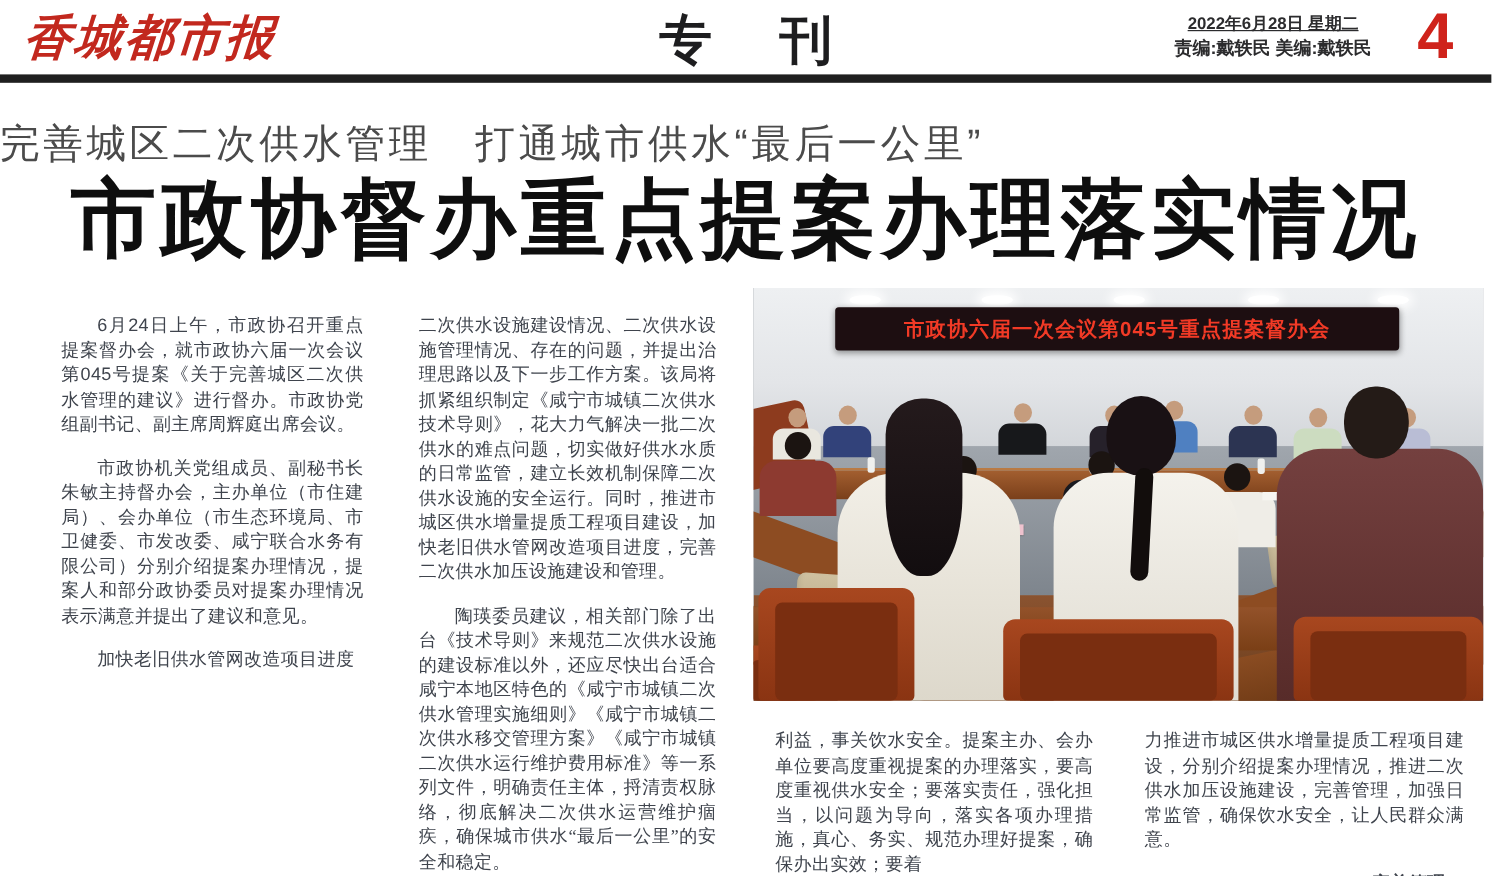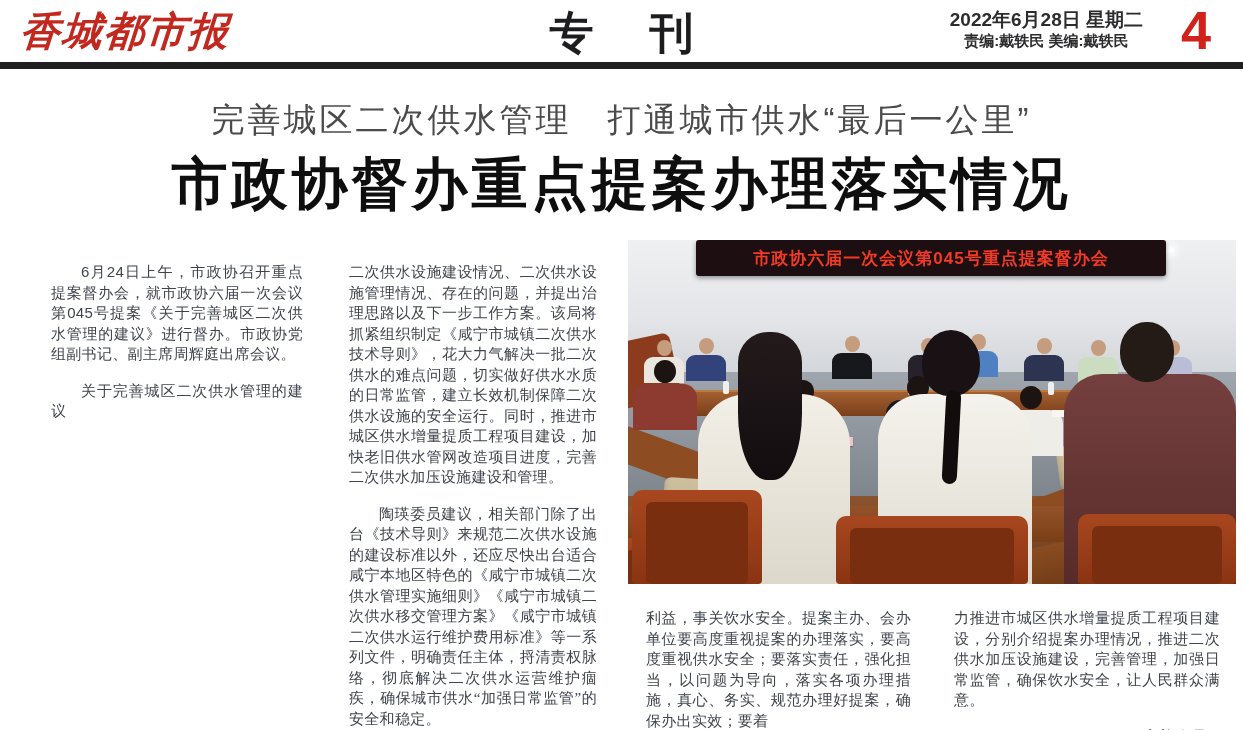--- a/index.html
+++ b/index.html
@@ -6,49 +6,49 @@
   body{width:1243px;height:730px;overflow:hidden;font-family:"Liberation Sans",sans-serif;}
   .page{position:relative;width:1243px;height:730px;background:#fff;}
 
   
   .masthead{position:absolute;left:0;top:0;width:100%;height:62px;}
   .logo{position:absolute;left:20px;top:4px;font-size:40px;font-weight:900;font-style:italic;
         color:#c2281e;font-family:"DejaVu Serif",serif;transform:skewX(-4deg);letter-spacing:2px;}
   .section-title{position:absolute;left:0;right:0;top:4px;text-align:center;font-size:44px;
         font-weight:900;color:#1d1d1f;letter-spacing:22px;text-indent:22px;}
   .issue-info{position:absolute;right:100px;top:9px;text-align:center;color:#2c2c2e;font-weight:bold;}
-  .date-line{font-size:19px;line-height:21px;}
+  .date-line{font-size:14px;line-height:21px;text-decoration:underline;}
   .editors-line{font-size:15px;line-height:21px;}
   .page-number{position:absolute;right:32px;top:0px;font-size:54px;line-height:60px;font-weight:900;color:#cf231b;}
   .masthead-rule{position:absolute;left:0;top:62px;width:1243px;height:7px;background:#1f1f1f;}
 
   
-  .kicker{position:absolute;left:0;right:0;top:98px;text-align:center;font-size:33px;
+  .kicker{position:absolute;left:0;right:0;top:98px;font-size:33px;
         color:#4b4b4b;font-weight:400;letter-spacing:3px;}
   .headline{position:absolute;left:0;right:0;top:138px;margin:0;text-align:center;
-        font-size:56px;font-weight:900;color:#0e0e0e;letter-spacing:4px;line-height:92px;}
+        font-size:71px;font-weight:900;color:#0e0e0e;letter-spacing:4px;line-height:92px;}
 
   
   .col{position:absolute;top:246px;font-size:15px;line-height:20.5px;color:#3f444d;
         text-align:justify;letter-spacing:0.3px;}
   .col p{margin:16px;text-indent:2em;}
   .col p.cont{text-indent:0;}
   .col-1{left:35px;width:284px;}
   .col-2{left:333px;width:280px;font-family:Liberation Serif, serif;}
   .col-3{left:630px;top:592px;width:297px;}
   .col-4{left:938px;top:592px;width:298px;}
   .credit{text-align:right;font-weight:bold;text-indent:0 !important;}
 
   
   .photo{position:absolute;left:628px;top:240px;width:608px;height:344px;margin:0;
         overflow:hidden;background:#8f969e;}
   .photo *{position:absolute;}
   .ph-wall{left:0;top:0;width:608px;height:132px;background:linear-gradient(180deg,#eef0f2 0%,#e3e5e8 60%,#d3d6da 100%);}
   .ph-light{top:6px;width:26px;height:8px;background:#fff;border-radius:50%;box-shadow:0 0 9px 4px rgba(255,255,255,.95);}
-  .led-board{left:68px;top:0;width:470px;height:36px;background:#1d0e11;border-radius:3px;
+  .led-board{left:68px;top:16px;width:470px;height:36px;background:#1d0e11;border-radius:3px;
         box-shadow:0 2px 5px rgba(0,0,0,.4);display:flex;align-items:center;justify-content:center;}
   .led-board span{position:static;color:#f23a26;font-size:17px;font-weight:bold;letter-spacing:1px;white-space:nowrap;}
   .ph-carpet{left:0;top:132px;width:608px;height:124px;background:linear-gradient(#a0a6ad,#7e858d);}
   .ph-wood{left:0;top:256px;width:608px;height:88px;background:linear-gradient(#8a5330,#6b3d1c);}
   .ph-table{background:linear-gradient(#a35f30,#7a3f1a);}
   .ph-table-back{left:12px;top:150px;width:584px;height:24px;border-top:2px solid #b97a44;}
   .ph-wing-l{left:-50px;top:168px;width:320px;height:36px;transform:rotate(20deg);transform-origin:left top;background:#8d4c22;}
   .ph-wing-r{right:-50px;top:168px;width:320px;height:36px;transform:rotate(-20deg);transform-origin:right top;background:#8d4c22;}
   .ph-wing2-l{left:-70px;top:250px;width:310px;height:48px;transform:rotate(12deg);transform-origin:left top;background:linear-gradient(#8a4c22,#6f3a15);}
   .ph-wing2-r{right:-70px;top:250px;width:310px;height:48px;transform:rotate(-12deg);transform-origin:right top;background:linear-gradient(#8a4c22,#6f3a15);}
@@ -83,26 +83,27 @@
     </div>
     <div class="page-number">4</div>
   </header>
   <div class="masthead-rule"></div>
 
   <div class="kicker">完善城区二次供水管理　打通城市供水“最后一公里”</div>
   <h1 class="headline">市政协督办重点提案办理落实情况</h1>
 
   <section class="col col-1">
     <p>6月24日上午，市政协召开重点提案督办会，就市政协六届一次会议第045号提案《关于完善城区二次供水管理的建议》进行督办。市政协党组副书记、副主席周辉庭出席会议。</p>
-    <p>关于完善城区二次供水管理的建议</p>
+    <p>市政协机关党组成员、副秘书长朱敏主持督办会，主办单位（市住建局）、会办单位（市生态环境局、市卫健委、市发改委、咸宁联合水务有限公司）分别介绍提案办理情况，提案人和部分政协委员对提案办理情况表示满意并提出了建议和意见。</p>
+    <p>加快老旧供水管网改造项目进度</p>
   </section>
 
   <section class="col col-2">
     <p class="cont">二次供水设施建设情况、二次供水设施管理情况、存在的问题，并提出治理思路以及下一步工作方案。该局将抓紧组织制定《咸宁市城镇二次供水技术导则》，花大力气解决一批二次供水的难点问题，切实做好供水水质的日常监管，建立长效机制保障二次供水设施的安全运行。同时，推进市城区供水增量提质工程项目建设，加快老旧供水管网改造项目进度，完善二次供水加压设施建设和管理。</p>
-    <p>陶瑛委员建议，相关部门除了出台《技术导则》来规范二次供水设施的建设标准以外，还应尽快出台适合咸宁本地区特色的《咸宁市城镇二次供水管理实施细则》《咸宁市城镇二次供水移交管理方案》《咸宁市城镇二次供水运行维护费用标准》等一系列文件，明确责任主体，捋清责权脉络，彻底解决二次供水运营维护痼疾，确保城市供水“加强日常监管”的安全和稳定。</p>
+    <p>陶瑛委员建议，相关部门除了出台《技术导则》来规范二次供水设施的建设标准以外，还应尽快出台适合咸宁本地区特色的《咸宁市城镇二次供水管理实施细则》《咸宁市城镇二次供水移交管理方案》《咸宁市城镇二次供水运行维护费用标准》等一系列文件，明确责任主体，捋清责权脉络，彻底解决二次供水运营维护痼疾，确保城市供水“最后一公里”的安全和稳定。</p>
   </section>
 
   <figure class="photo">
     <div class="ph-wall"></div>
     <span class="ph-light" style="left:80px"></span>
     <span class="ph-light" style="left:190px"></span>
     <span class="ph-light" style="left:300px"></span>
     <span class="ph-light" style="left:412px"></span>
     <span class="ph-light" style="left:520px"></span>
     <div class="led-board">

